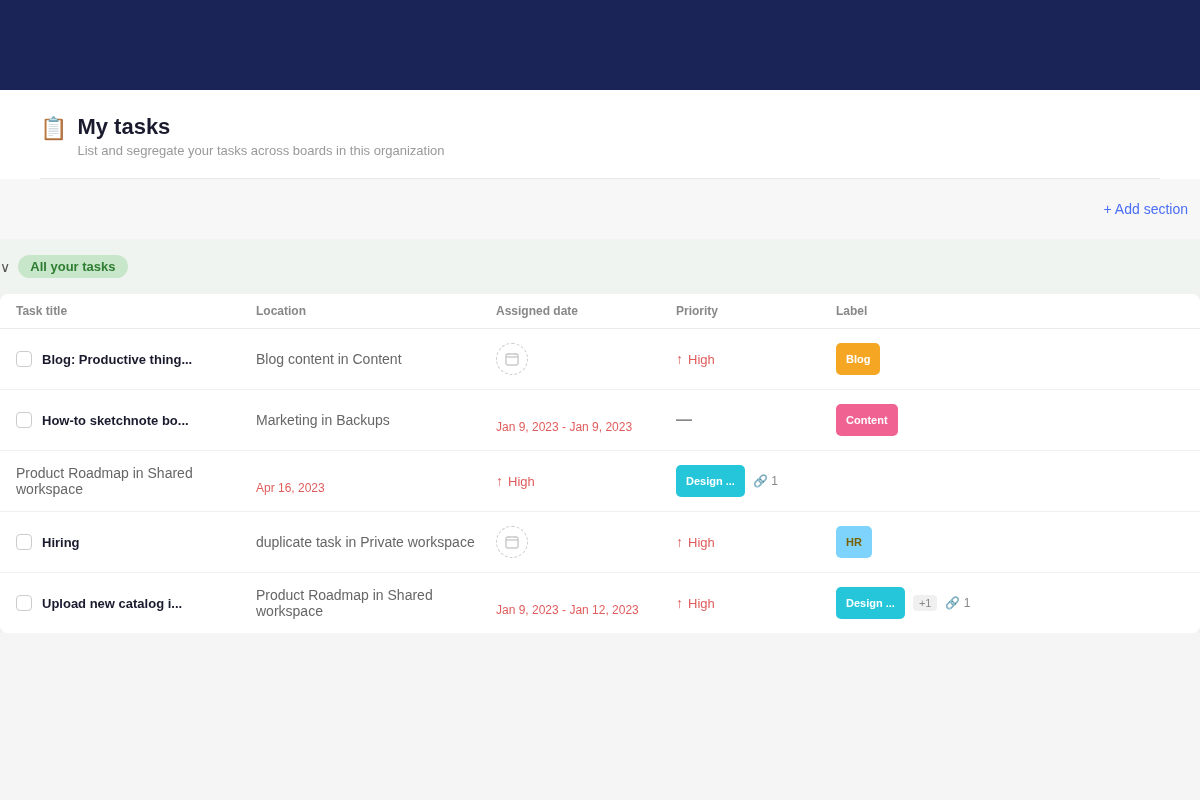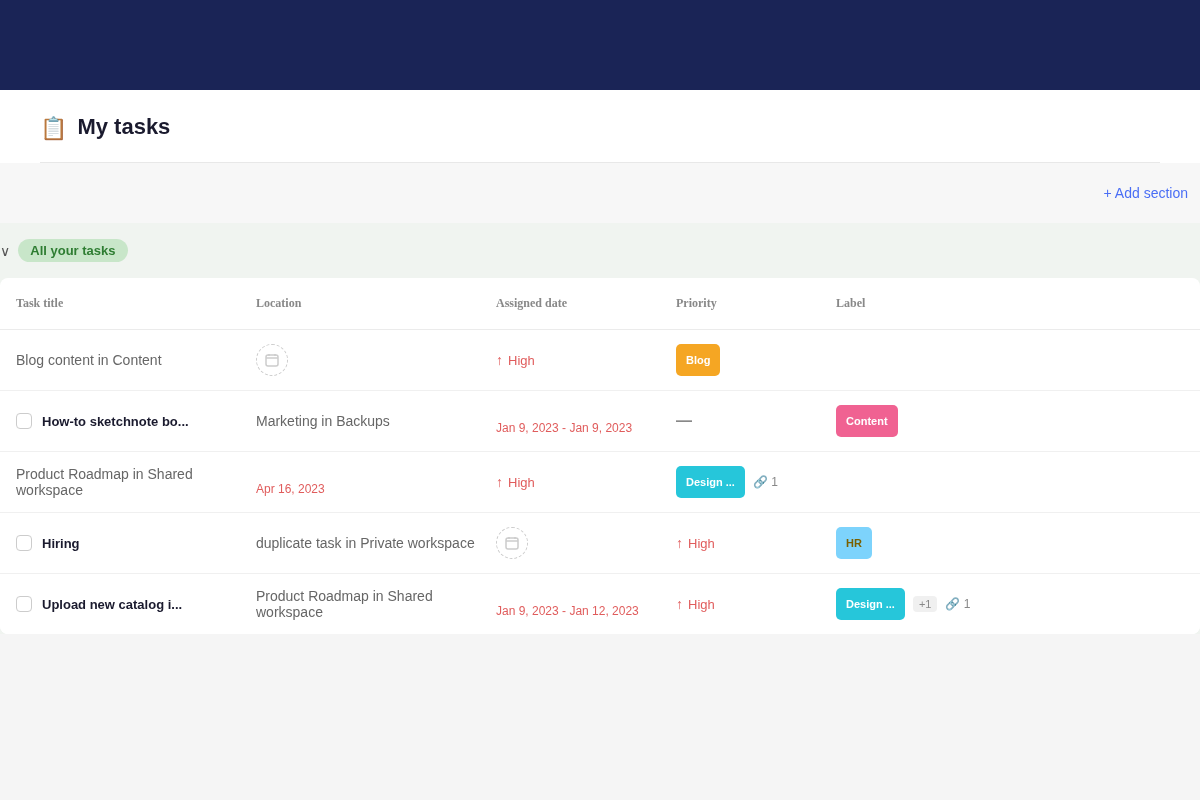--- a/index.html
+++ b/index.html
@@ -94,23 +94,22 @@
 
     .tasks-table {
       background: #ffffff;
       border-radius: 8px;
       overflow: hidden;
     }
 
     .table-header {
       display: grid;
       grid-template-columns: 240px 240px 180px 160px 200px;
-      padding: 18px 16px;
+      padding: 10px 16px;
       border-bottom: 1px solid #ebebeb;
-      font-family: Liberation Serif, serif;
     }
 
     .table-header-cell {
       font-size: 12px;
       font-weight: 600;
       color: #888;
       text-transform: none;
     }
 
     .task-row {
@@ -243,20 +242,21 @@
 <body>
 
 <div class="top-bar"></div>
 
 <div class="content-wrapper">
   <div class="main-content">
     <div class="page-header">
       <div class="page-header-icon">📋</div>
       <div class="page-header-text">
         <div class="page-title">My tasks</div>
+        <div class="page-subtitle">List and segregate your tasks across boards in this organization</div>
       </div>
     </div>
   </div>
 
   <div class="toolbar">
     <button class="add-section-btn">+ Add section</button>
   </div>
 
   <div class="tasks-section">
     <div class="section-header">
@@ -267,20 +267,24 @@
     <div class="tasks-table">
       <div class="table-header">
         <div class="table-header-cell">Task title</div>
         <div class="table-header-cell">Location</div>
         <div class="table-header-cell">Assigned date</div>
         <div class="table-header-cell">Priority</div>
         <div class="table-header-cell">Label</div>
       </div>
 
       <div class="task-row">
+        <div class="task-check-title">
+          <div class="task-checkbox"></div>
+          <span class="task-title-text">Blog: Productive thing...</span>
+        </div>
         <div class="task-location">Blog content in Content</div>
         <div class="task-date">
           <div class="task-date-placeholder">
             <svg width="14" height="14" viewBox="0 0 14 14" fill="none">
                 <rect x="1" y="2" width="12" height="11" rx="2" stroke="#ccc" stroke-width="1.5"></rect>
                 <line x1="1" y1="5" x2="13" y2="5" stroke="#ccc" stroke-width="1.5"></line>
                 <line x1="4" y1="1" x2="4" y2="3" stroke="#ccc" stroke-width="1.5"></line>
                 <line x1="10" y1="1" x2="10" y2="3" stroke="#ccc" stroke-width="1.5"></line>
               </svg>
           </div>

